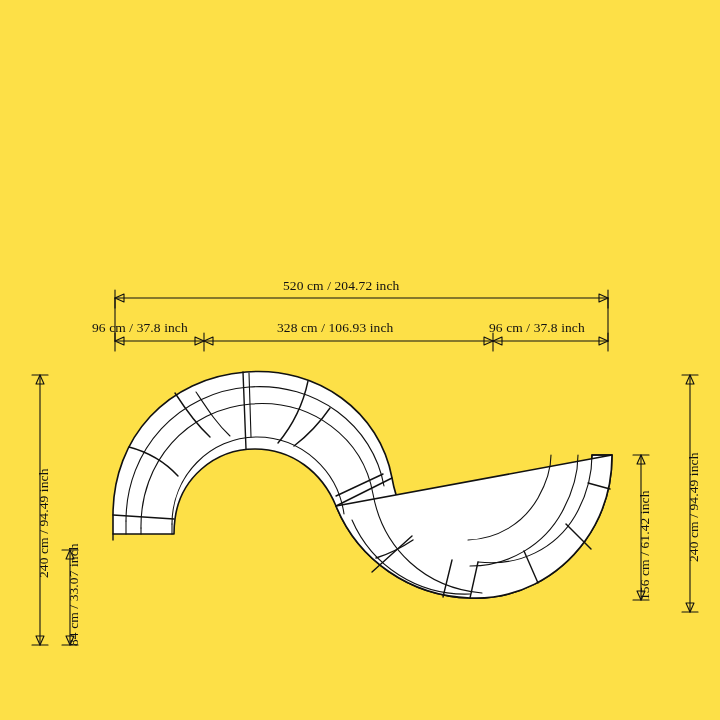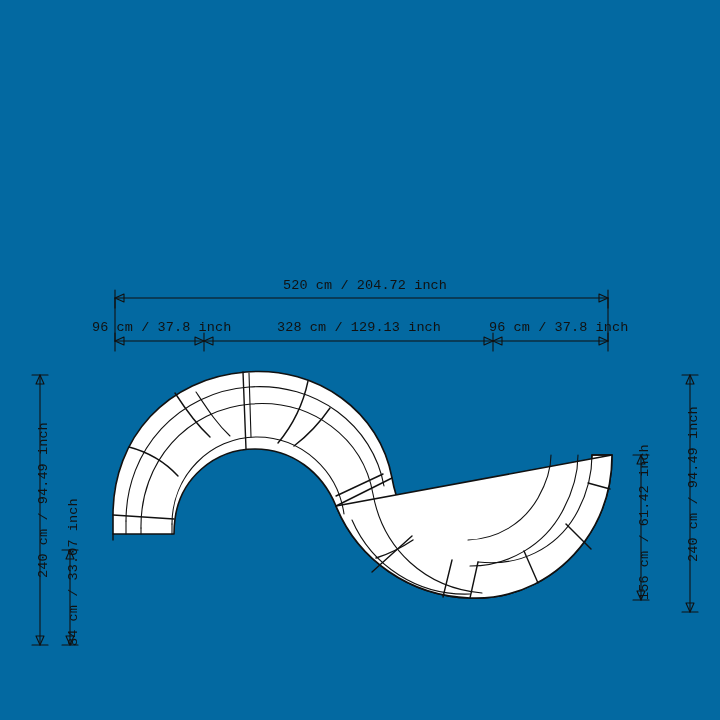--- a/index.html
+++ b/index.html
@@ -4,22 +4,22 @@
 <style>
   html, body {
     margin: 0;
     padding: 0;
     background: #ffffff;
   }
   #page {
     position: relative;
     width: 720px;
     height: 720px;
-    background: #0369a1;
-    font-family: Liberation Mono, monospace;
+    background: #fde047;
+    font-family: Liberation Serif, serif;
     overflow: hidden;
   }
   .dim-label {
     position: absolute;
     font-size: 13.5px;
     color: #111111;
     white-space: nowrap;
     letter-spacing: 0.1px;
   }
   .vert-label {
@@ -217,21 +217,21 @@
       <path class="ln-thin" d="M126 521 L126 534"></path>
       <path class="ln-thin" d="M172 524 L172 534"></path>
     </g>
 
   </svg>
 
   <div class="dim-label" style="left:283px; top:278px;">520 cm / 204.72 inch</div>
 
   <div class="dim-label" style="left:92px; top:320px;">96 cm / 37.8 inch</div>
 
-  <div class="dim-label" style="left:277px; top:320px;">328 cm / 129.13 inch</div>
+  <div class="dim-label" style="left:277px; top:320px;">328 cm / 106.93 inch</div>
 
   <div class="dim-label" style="left:489px; top:320px;">96 cm / 37.8 inch</div>
 
   <div class="vert-label rot-left" style="left:36px; top:578px;">240 cm / 94.49 inch</div>
 
   <div class="vert-label rot-left" style="left:66px; top:646px;">84 cm / 33.07 inch</div>
 
   <div class="vert-label rot-left" style="left:686px; top:562px;">240 cm / 94.49 inch</div>
 
   <div class="vert-label rot-left" style="left:637px; top:600px;">156 cm / 61.42 inch</div>

